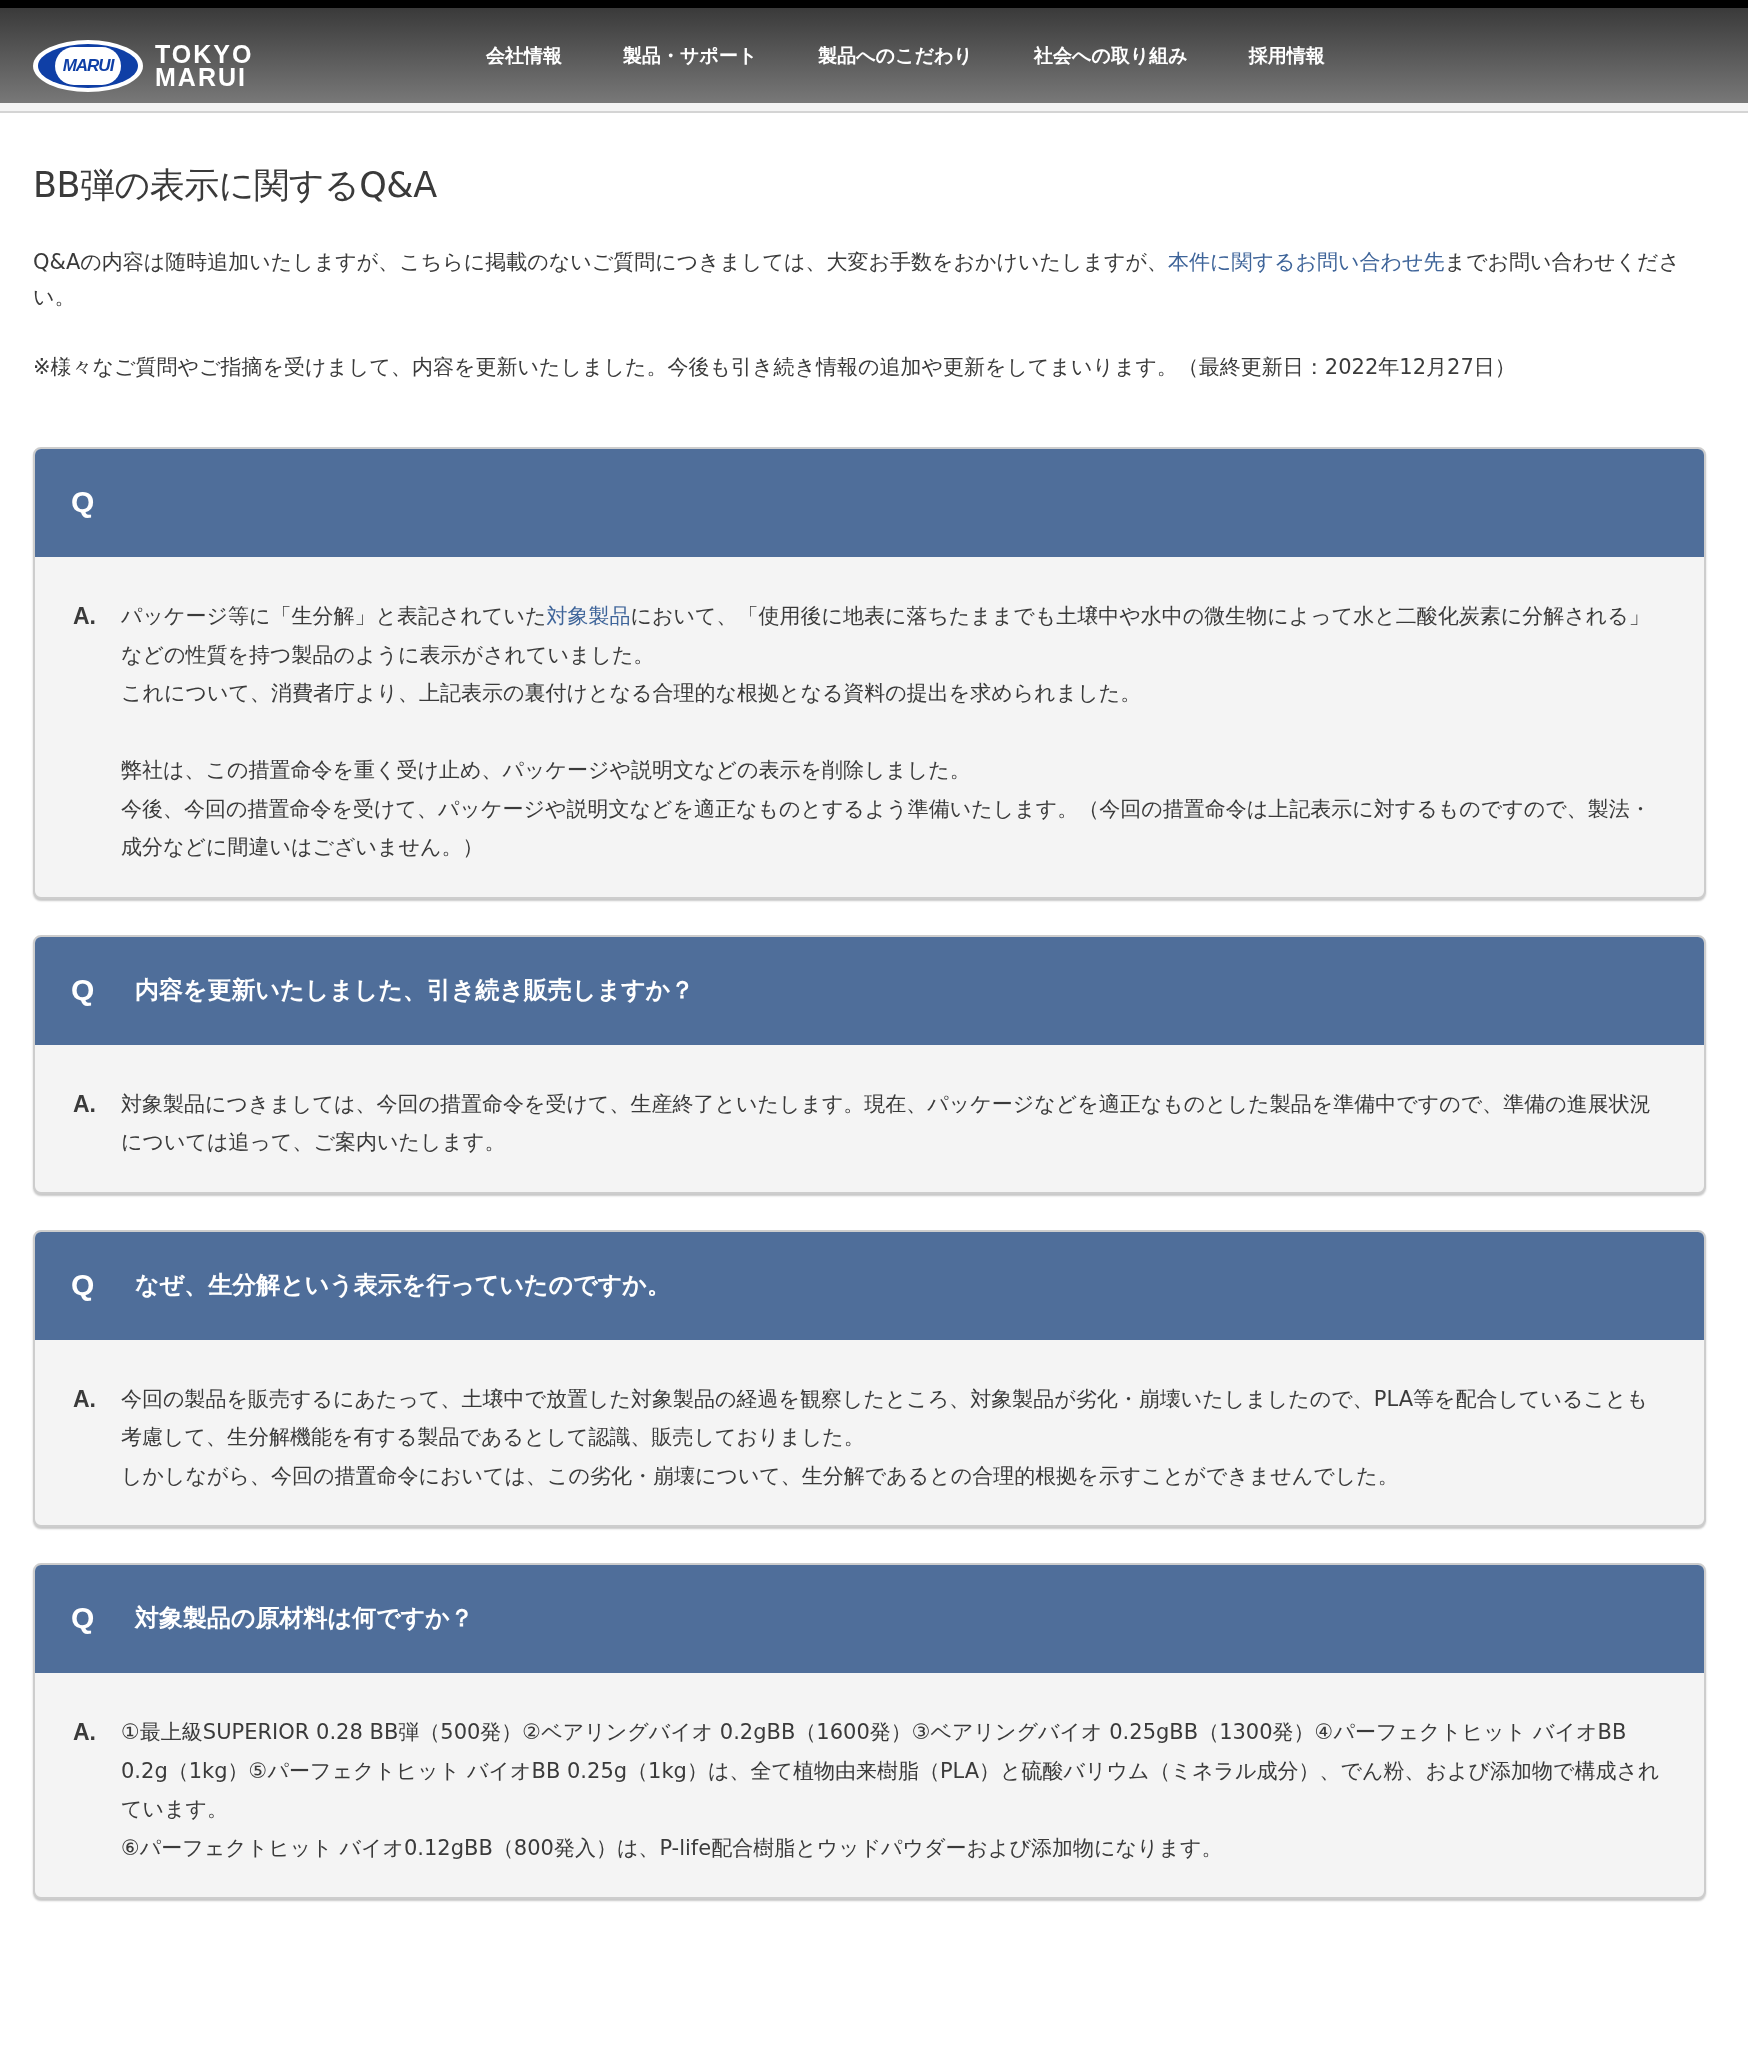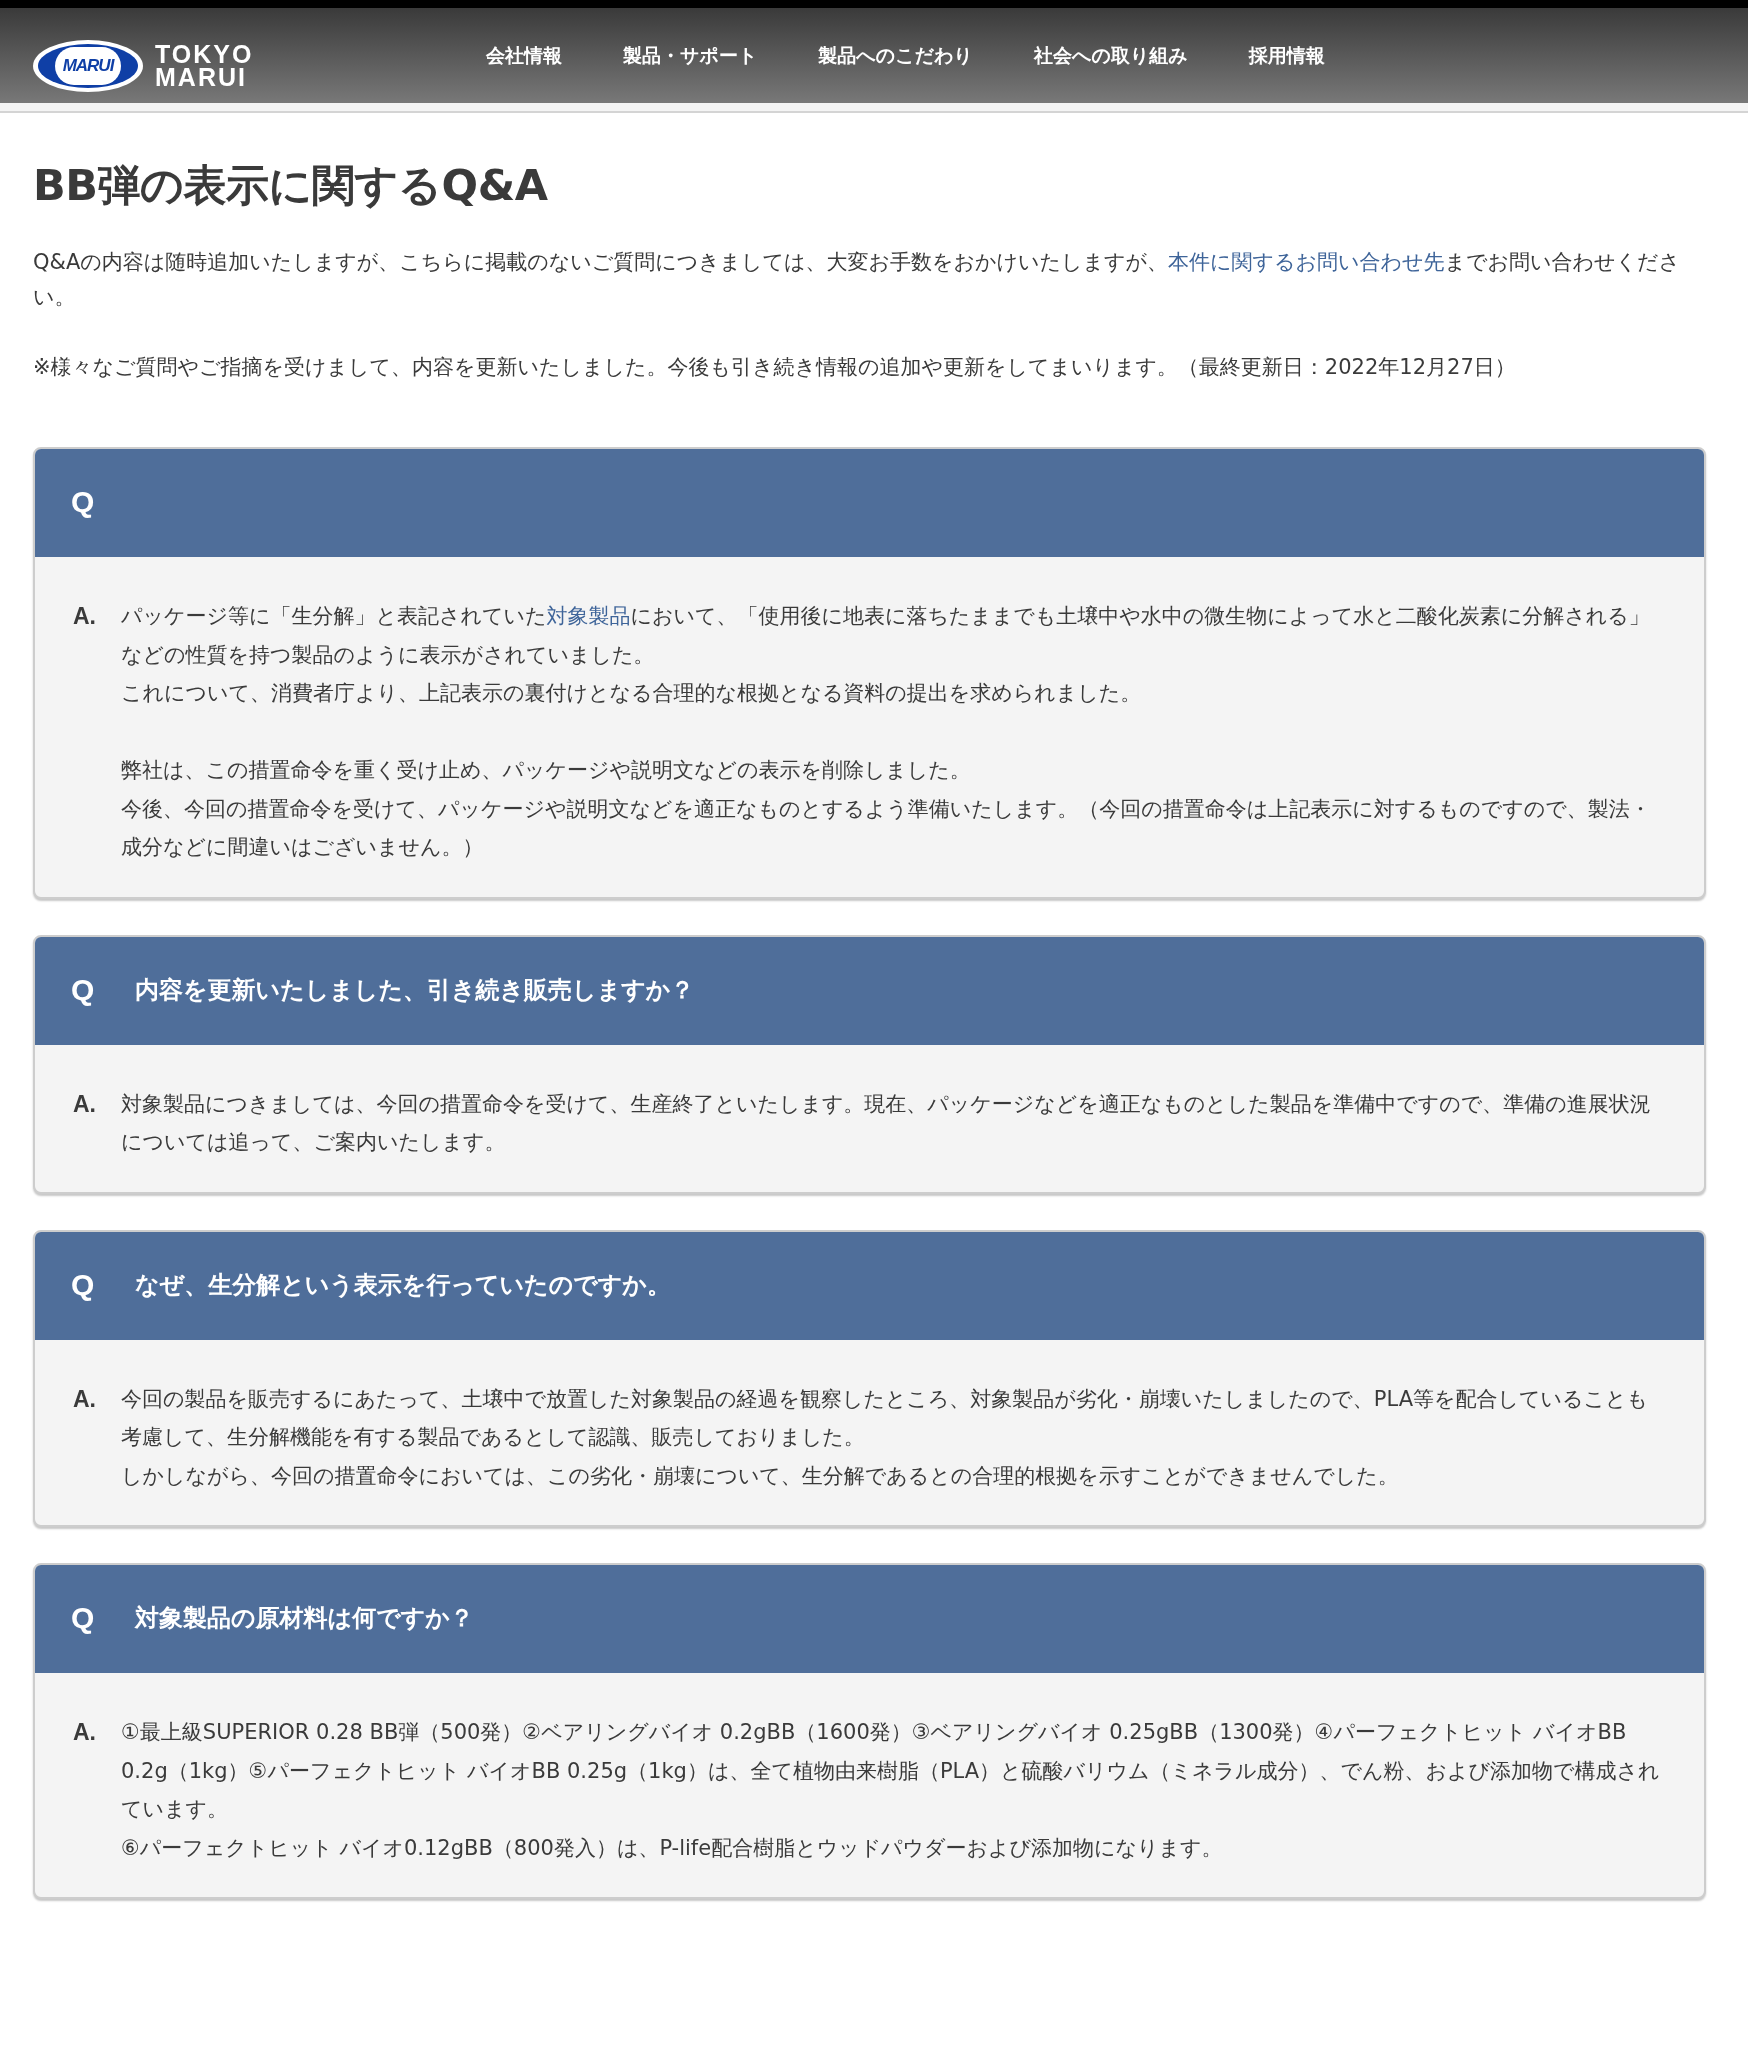--- a/index.html
+++ b/index.html
@@ -10,21 +10,21 @@
   .logo { position: absolute; left: 33px; top: 32px; display: flex; align-items: center; }
   .logo-oval { width: 110px; height: 52px; border-radius: 50%; background: #fff; display: flex; align-items: center; justify-content: center; }
   .logo-oval-inner { width: 100px; height: 44px; border-radius: 50%; background: #0f3fa6; display: flex; align-items: center; justify-content: center; }
   .logo-circles { width: 66px; height: 38px; border-radius: 19px; background: #fff; display: flex; align-items: center; justify-content: center; }
   .logo-mark { font-family: "Liberation Sans", sans-serif; font-weight: bold; font-style: italic; color: #0f3fa6; font-size: 17px; letter-spacing: -1px; }
   .logo-text { margin-left: 12px; color: #fff; font-family: "Liberation Sans", sans-serif; font-weight: bold; font-size: 25px; line-height: 23px; letter-spacing: 2px; }
   .nav { position: absolute; left: 470px; top: 0; height: 96px; display: flex; align-items: center; margin-left: 16px; }
   .nav-item { color: #fff; font-weight: bold; font-size: 19px; margin-right: 61px; cursor: pointer; white-space: nowrap; }
   .strip { height: 10px; background: #f4f4f4; border-bottom: 2px solid #d4d4d4; }
   .main { padding: 0 33px; }
-  .page-title { font-size: 43px; font-weight: bold; color: #3a3a3a; margin-top: 42px; line-height: 60px; letter-spacing: -0.5px; }
+  .page-title { font-size: 35px; font-weight: normal; color: #3a3a3a; margin-top: 42px; line-height: 60px; letter-spacing: -0.5px; }
   .intro { margin-top: 30px; font-size: 21px; line-height: 35px; color: #3a3a3a; width: 1680px; }
   .intro p { margin-bottom: 35px; }
   .intro p.last { margin-bottom: 0; }
   a.link { color: #3e6499; text-decoration: none; }
   .qa { margin-top: 0; border: 2px solid #cdcdcd; border-radius: 8px; background: #f4f4f4; width: 1673px; overflow: hidden; box-shadow: 0 2px 2px #c8c8c8; }
   .qa-q { background: #4f6e9a; height: 110px; display: flex; align-items: center; padding-left: 38px; color: #fff; font-weight: bold; font-size: 24px; margin: -2px -2px 0 -2px; }
   .qa-q .q-mark { font-family: "Liberation Sans", sans-serif; font-size: 30px; font-weight: bold; width: 64px; }
   .qa-a { padding: 40px 40px 30px 38px; display: flex; font-size: 21px; line-height: 38.5px; color: #3a3a3a; }
   .qa-a .a-mark { font-family: "Liberation Sans", sans-serif; font-weight: bold; font-size: 23px; width: 48px; flex: none; }
   .qa-a .a-body { flex: 1; }

